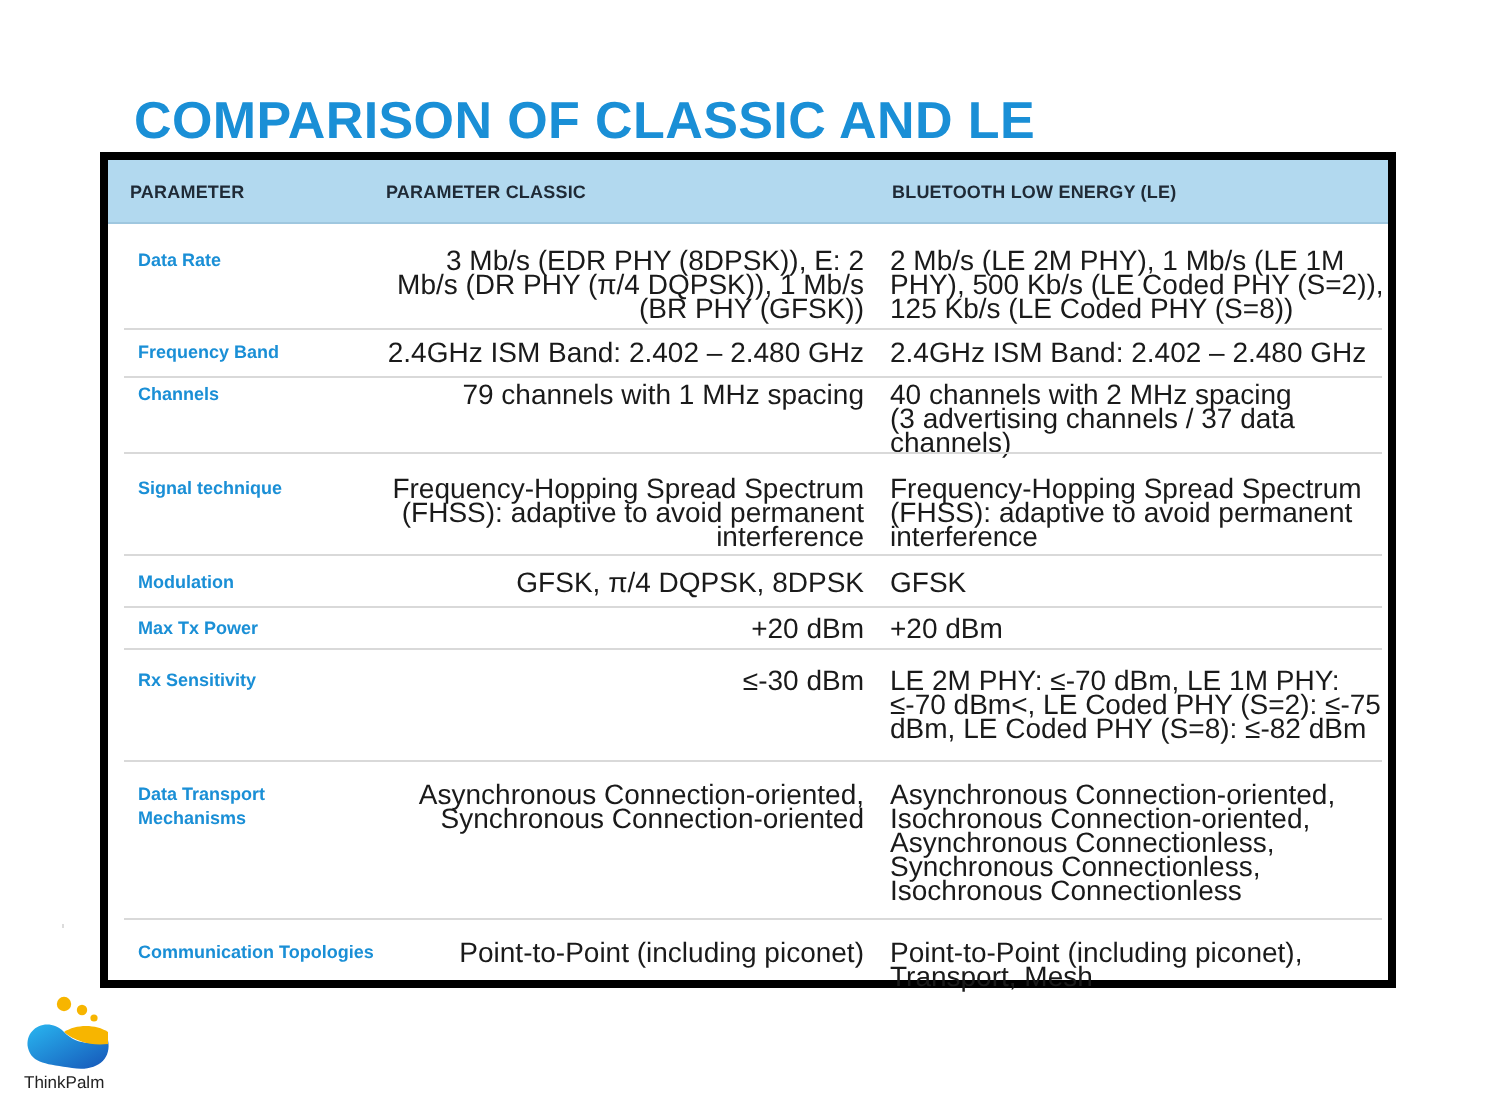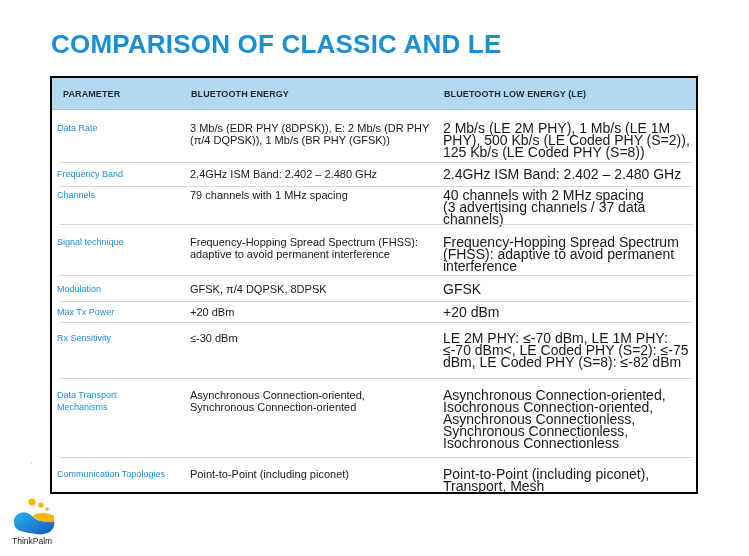--- a/index.html
+++ b/index.html
@@ -1,44 +1,44 @@
 <!DOCTYPE html>
 <html><head>
   <meta charset="utf-8">
   <style>
     html, body { margin: 0; padding: 0; background: #ffffff; }
     body { width: 749px; height: 556px; position: relative; overflow: hidden;
            font-family: "Liberation Sans", sans-serif; color: #1a1a1a; }
-    .title { position: absolute; left: 51px; top: 28px; margin: 0;
+    .title { position: absolute; left: 51px; top: 28px; margin: 16px;
              font-family: "Liberation Sans", sans-serif; font-weight: bold;
              font-size: 26px; letter-spacing: 0.2px; color: #1a8fd6; line-height: 32px; }
     .table-box { position: absolute; left: 50px; top: 76px; width: 648px; height: 418px;
-                 border: 2px solid #000000; box-sizing: border-box; }
+                 border: 4px solid #000000; box-sizing: border-box; }
     .header { position: absolute; left: 0; top: 0; width: 100%; height: 32px;
               background: #b2d9ef; border-bottom: 1px solid #9fc7df; box-sizing: border-box; }
     .header span { position: absolute; top: 11px; font-size: 9px; font-weight: bold;
                    color: #1f2a36; letter-spacing: 0.1px; }
     .row { position: absolute; left: 0; width: 100%; }
-    .row .param { position: absolute; left: 5px; font-size: 9px; color: #1a8fd6; line-height: 12px; width: 125px; }
-    .row .c1 { position: absolute; left: 138px; width: 240px; font-size: 11px; line-height: 12px; color: #1a1a1a; }
+    .row .param { position: absolute; left: 15px; font-size: 9px; color: #1a8fd6; line-height: 12px; width: 125px; font-weight: bold; }
+    .row .c1 { position: absolute; left: 138px; width: 240px; font-size: 14px; line-height: 12px; color: #1a1a1a; text-align: right; }
     .row .c2 { position: absolute; left: 391px; width: 250px; font-size: 14px; line-height: 12px; color: #1a1a1a; }
     .divider { position: absolute; left: 8px; right: 3px; height: 1px; background: #d9d9d9; }
     .logo { position: absolute; left: 10px; top: 496px; width: 48px; height: 52px; }
     .logo-text { position: absolute; left: 12px; top: 536px; font-size: 8.5px; font-weight: normal; color: #222; }
     .side-tick { position: absolute; left: 31px; top: 462px; width: 1px; height: 2px; background: #dcdcdc; }
   </style>
 </head>
 <body>
 
 <h1 class="title">COMPARISON OF CLASSIC AND LE</h1>
 
 <div class="table-box">
   <div class="header">
     <span style="left:11px">PARAMETER</span>
-    <span style="left:139px">BLUETOOTH ENERGY</span>
+    <span style="left:139px">PARAMETER CLASSIC</span>
     <span style="left:392px">BLUETOOTH LOW ENERGY (LE)</span>
   </div>
 
   <div class="row" style="top:44px">
     <div class="param">Data Rate</div>
     <div class="c1">3 Mb/s (EDR PHY (8DPSK)), E: 2 Mb/s (DR PHY (π/4 DQPSK)), 1 Mb/s (BR PHY (GFSK))</div>
     <div class="c2">2 Mb/s (LE 2M PHY), 1 Mb/s (LE 1M PHY), 500 Kb/s (LE Coded PHY (S=2)), 125 Kb/s (LE Coded PHY (S=8))</div>
   </div>
   <div class="divider" style="top:84px"></div>
 

